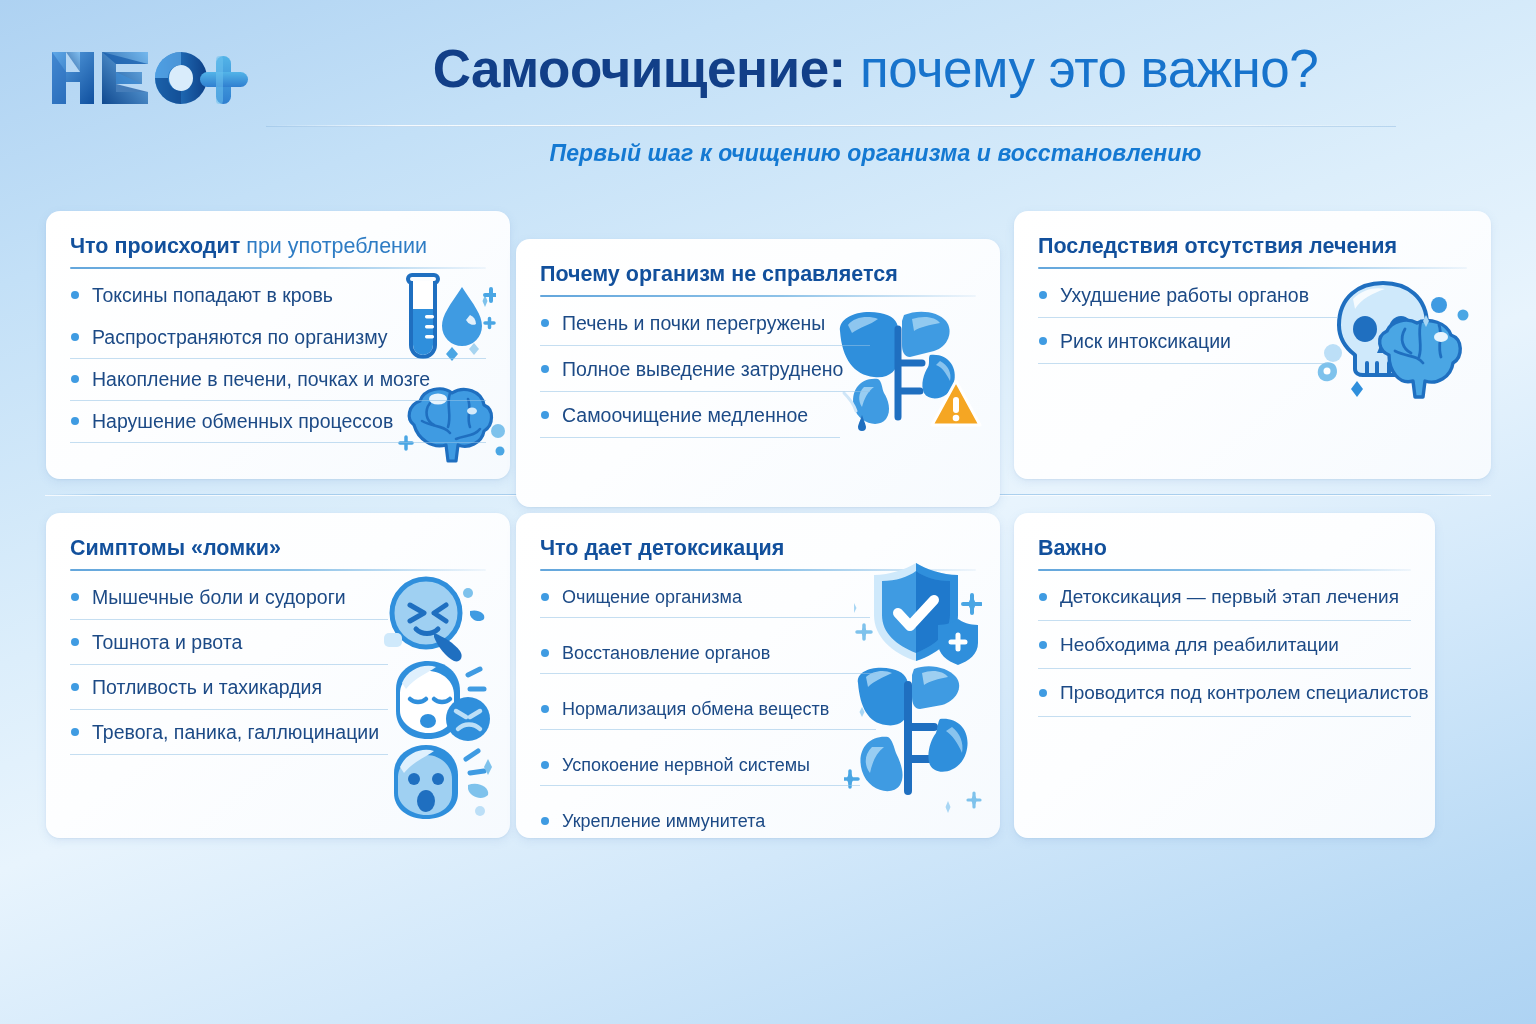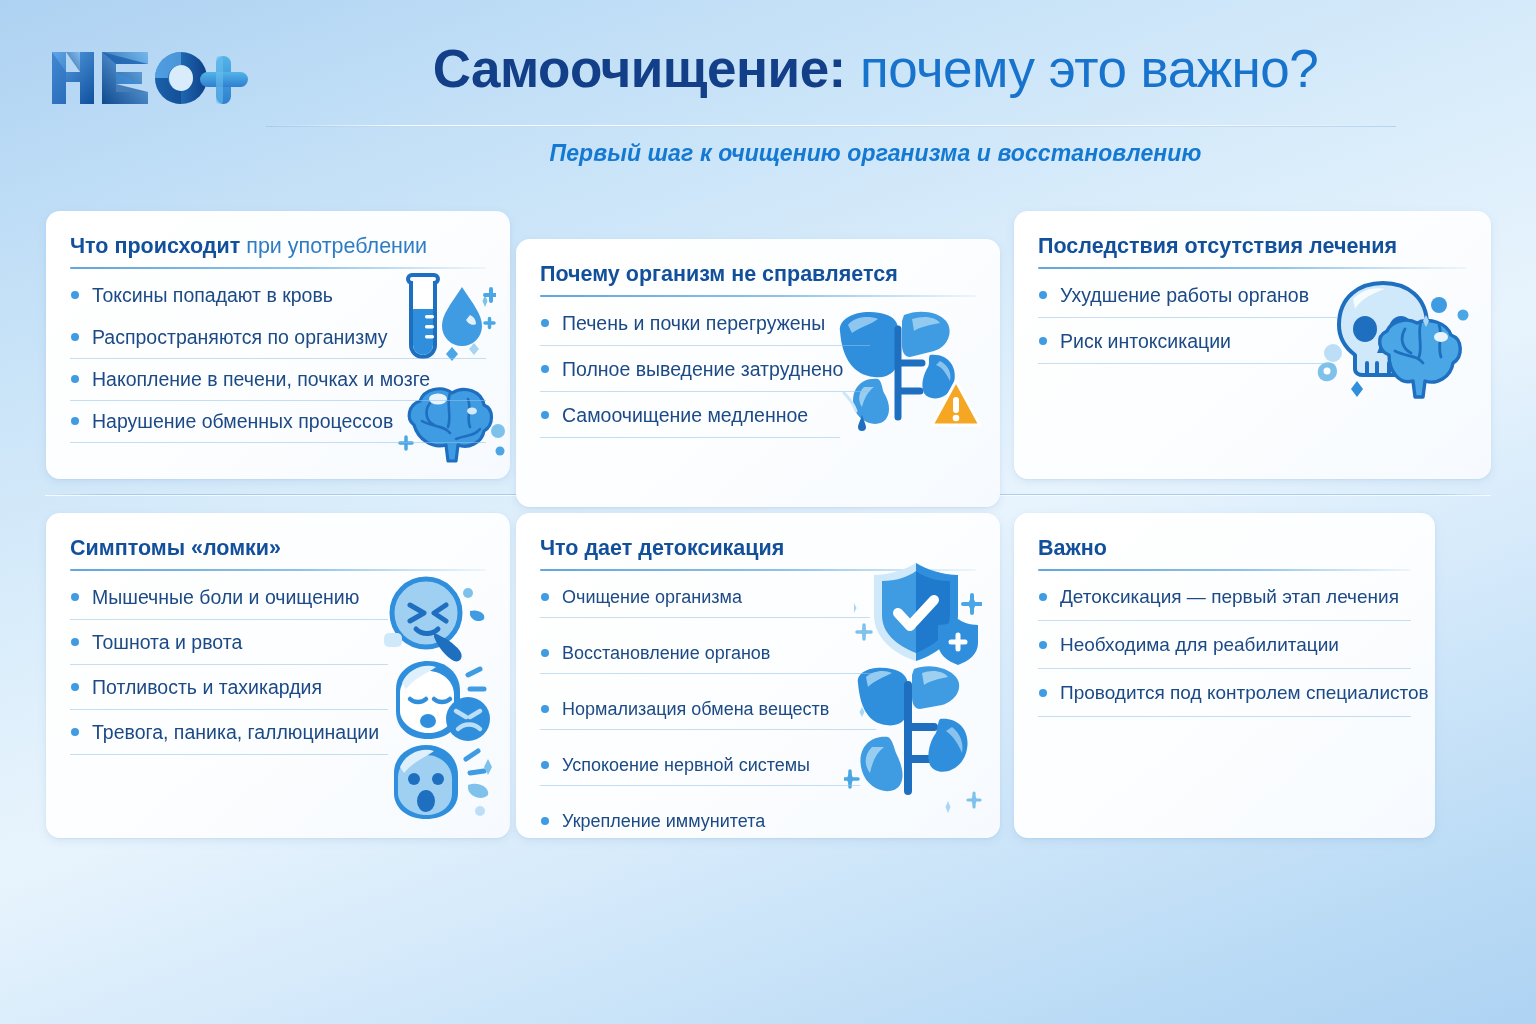--- a/index.html
+++ b/index.html
@@ -420,21 +420,21 @@
     </div>
 
     <div class="card c4">
       <div class="card-inner">
         <div class="card-title">
           <span class="ct-bold">Симптомы «ломки»</span><span class="ct-reg"></span>
         </div>
         <div class="card-title-rule"></div>
 
         <ul class="bullets">
-          <li><span class="bdot"></span><span>Мышечные боли и очищению</span></li>
+          <li><span class="bdot"></span><span>Мышечные боли и судороги</span></li>
           <li><span class="bdot"></span><span>Тошнота и рвота</span></li>
           <li><span class="bdot"></span><span>Потливость и тахикардия</span></li>
           <li><span class="bdot"></span><span>Тревога, паника, галлюцинации</span></li>
         </ul>
 
         <div class="card-art art-c4-faces">
           <svg viewBox="0 0 128 250" width="128" height="250">
 
             <g>
               <circle cx="50" cy="42" r="34" fill="#9fd0f2" stroke="#2f8fdc" stroke-width="5"></circle>

